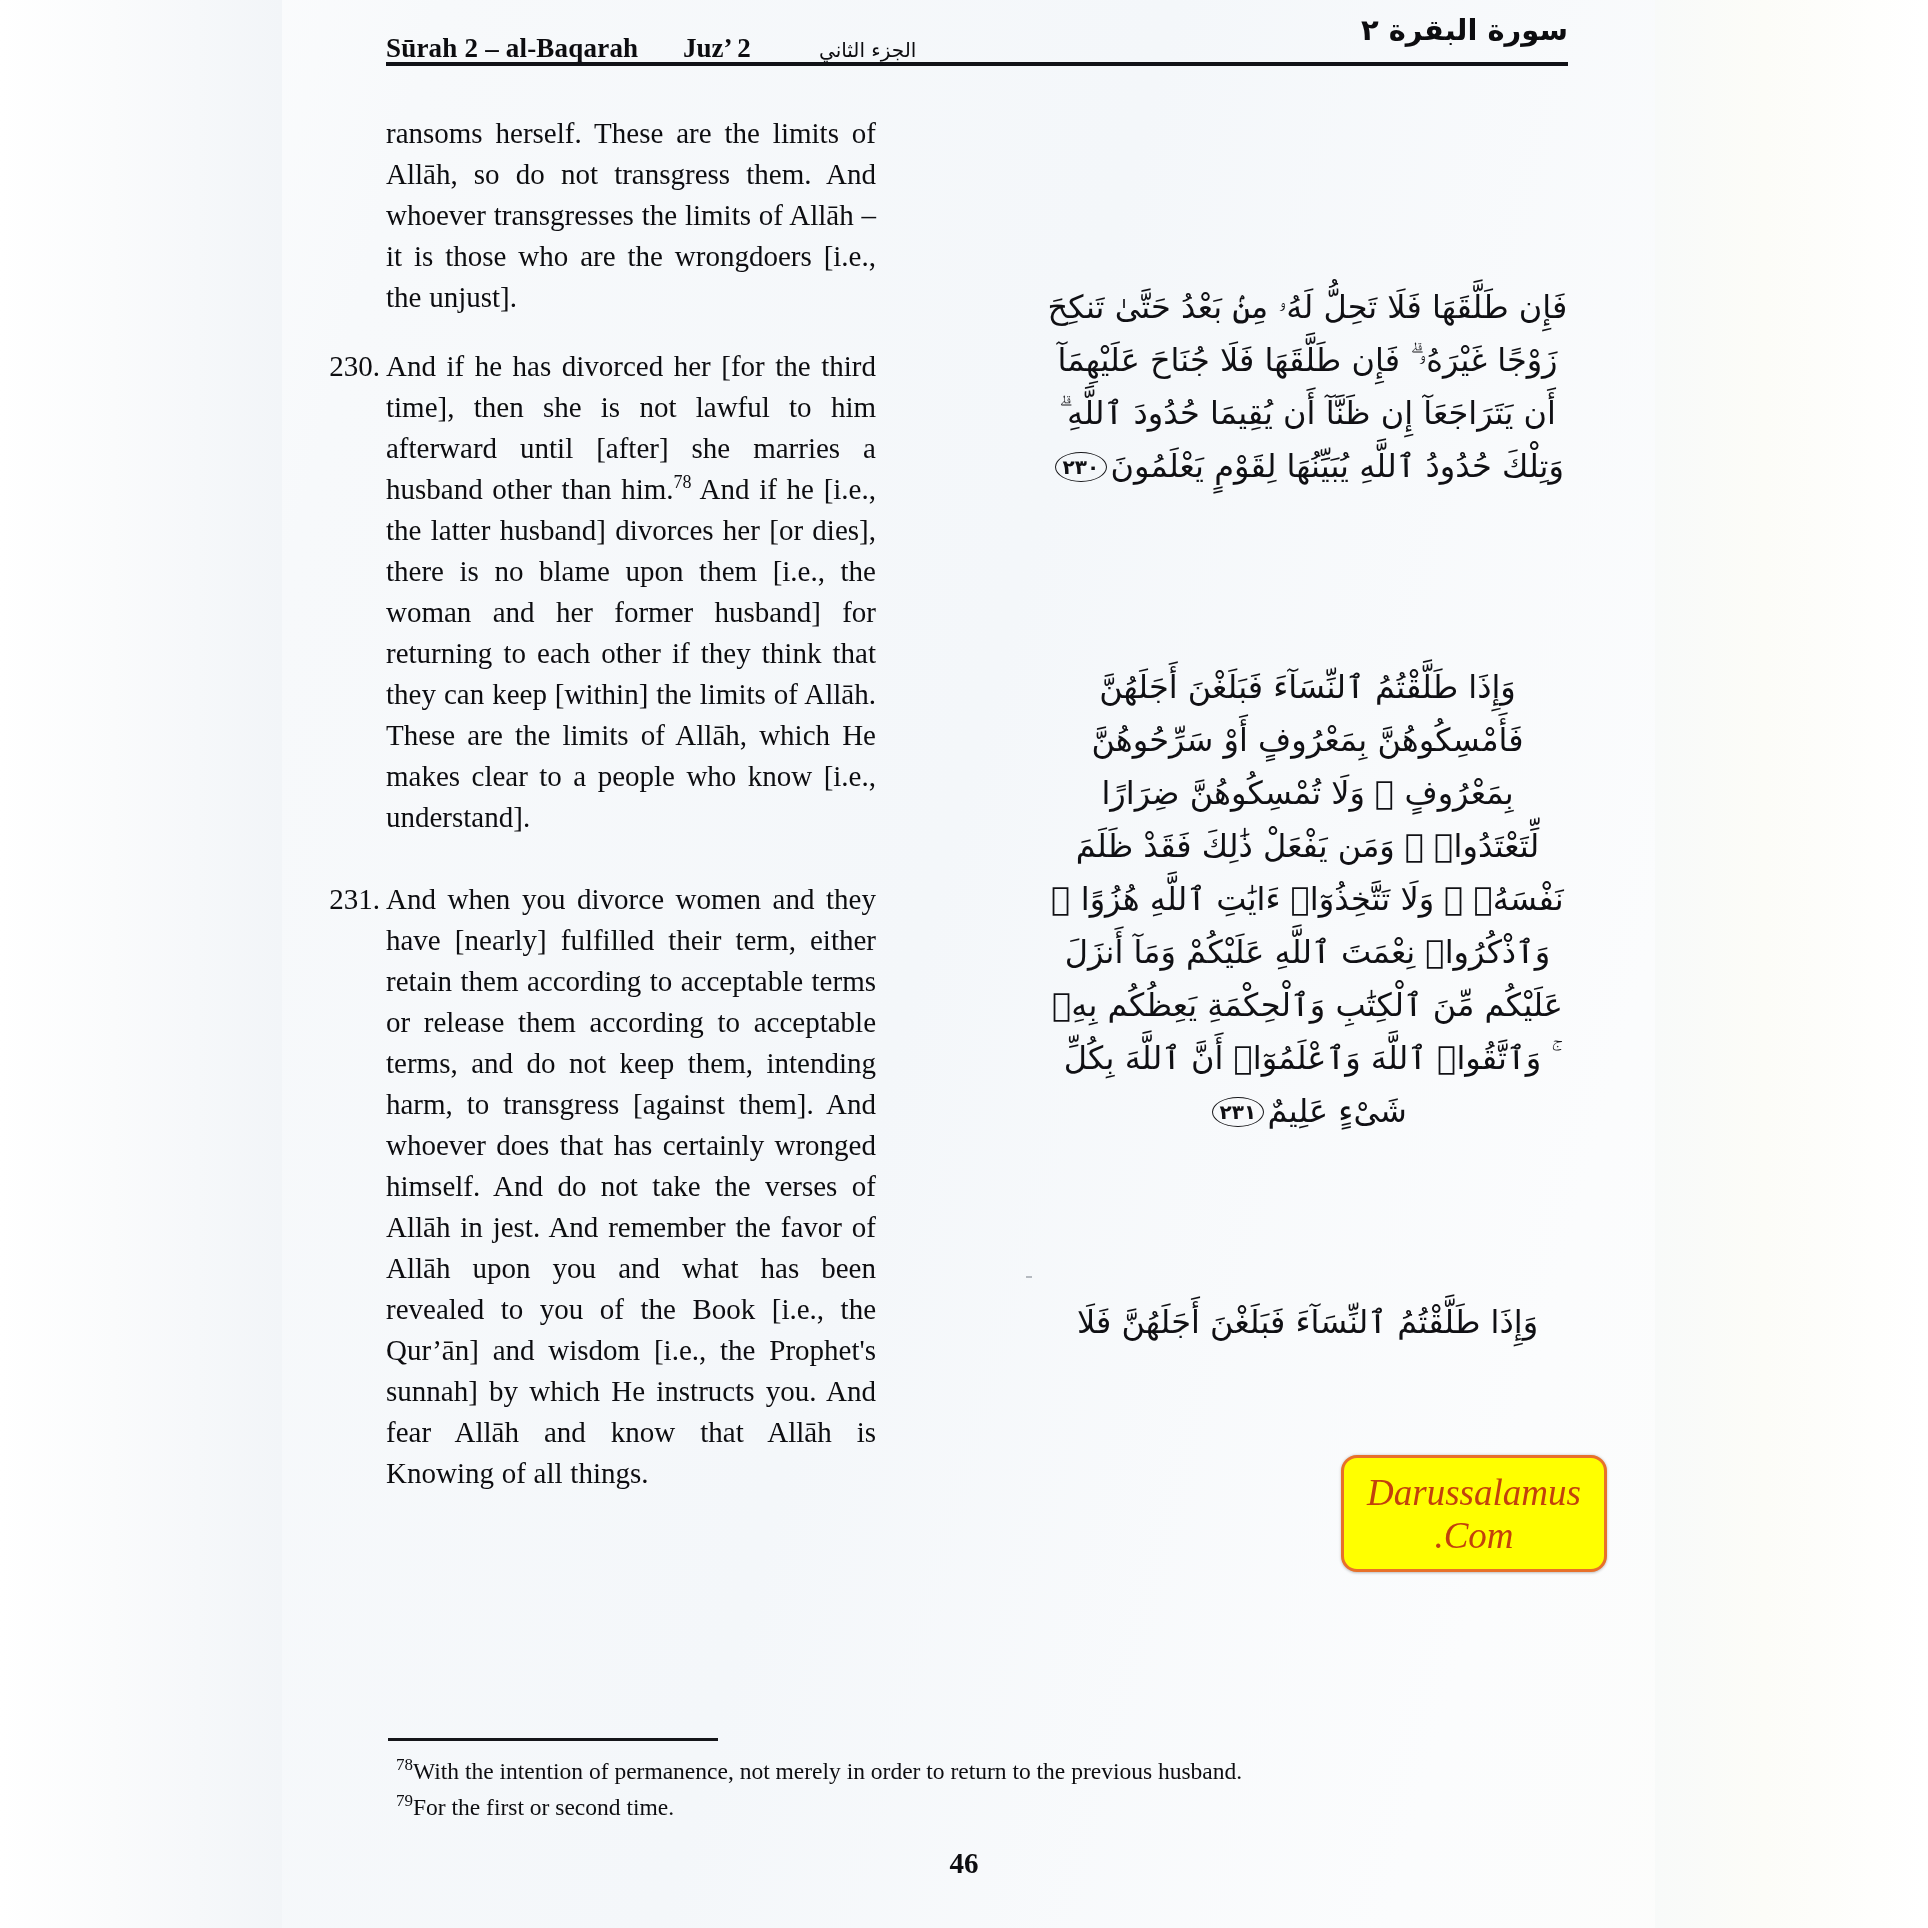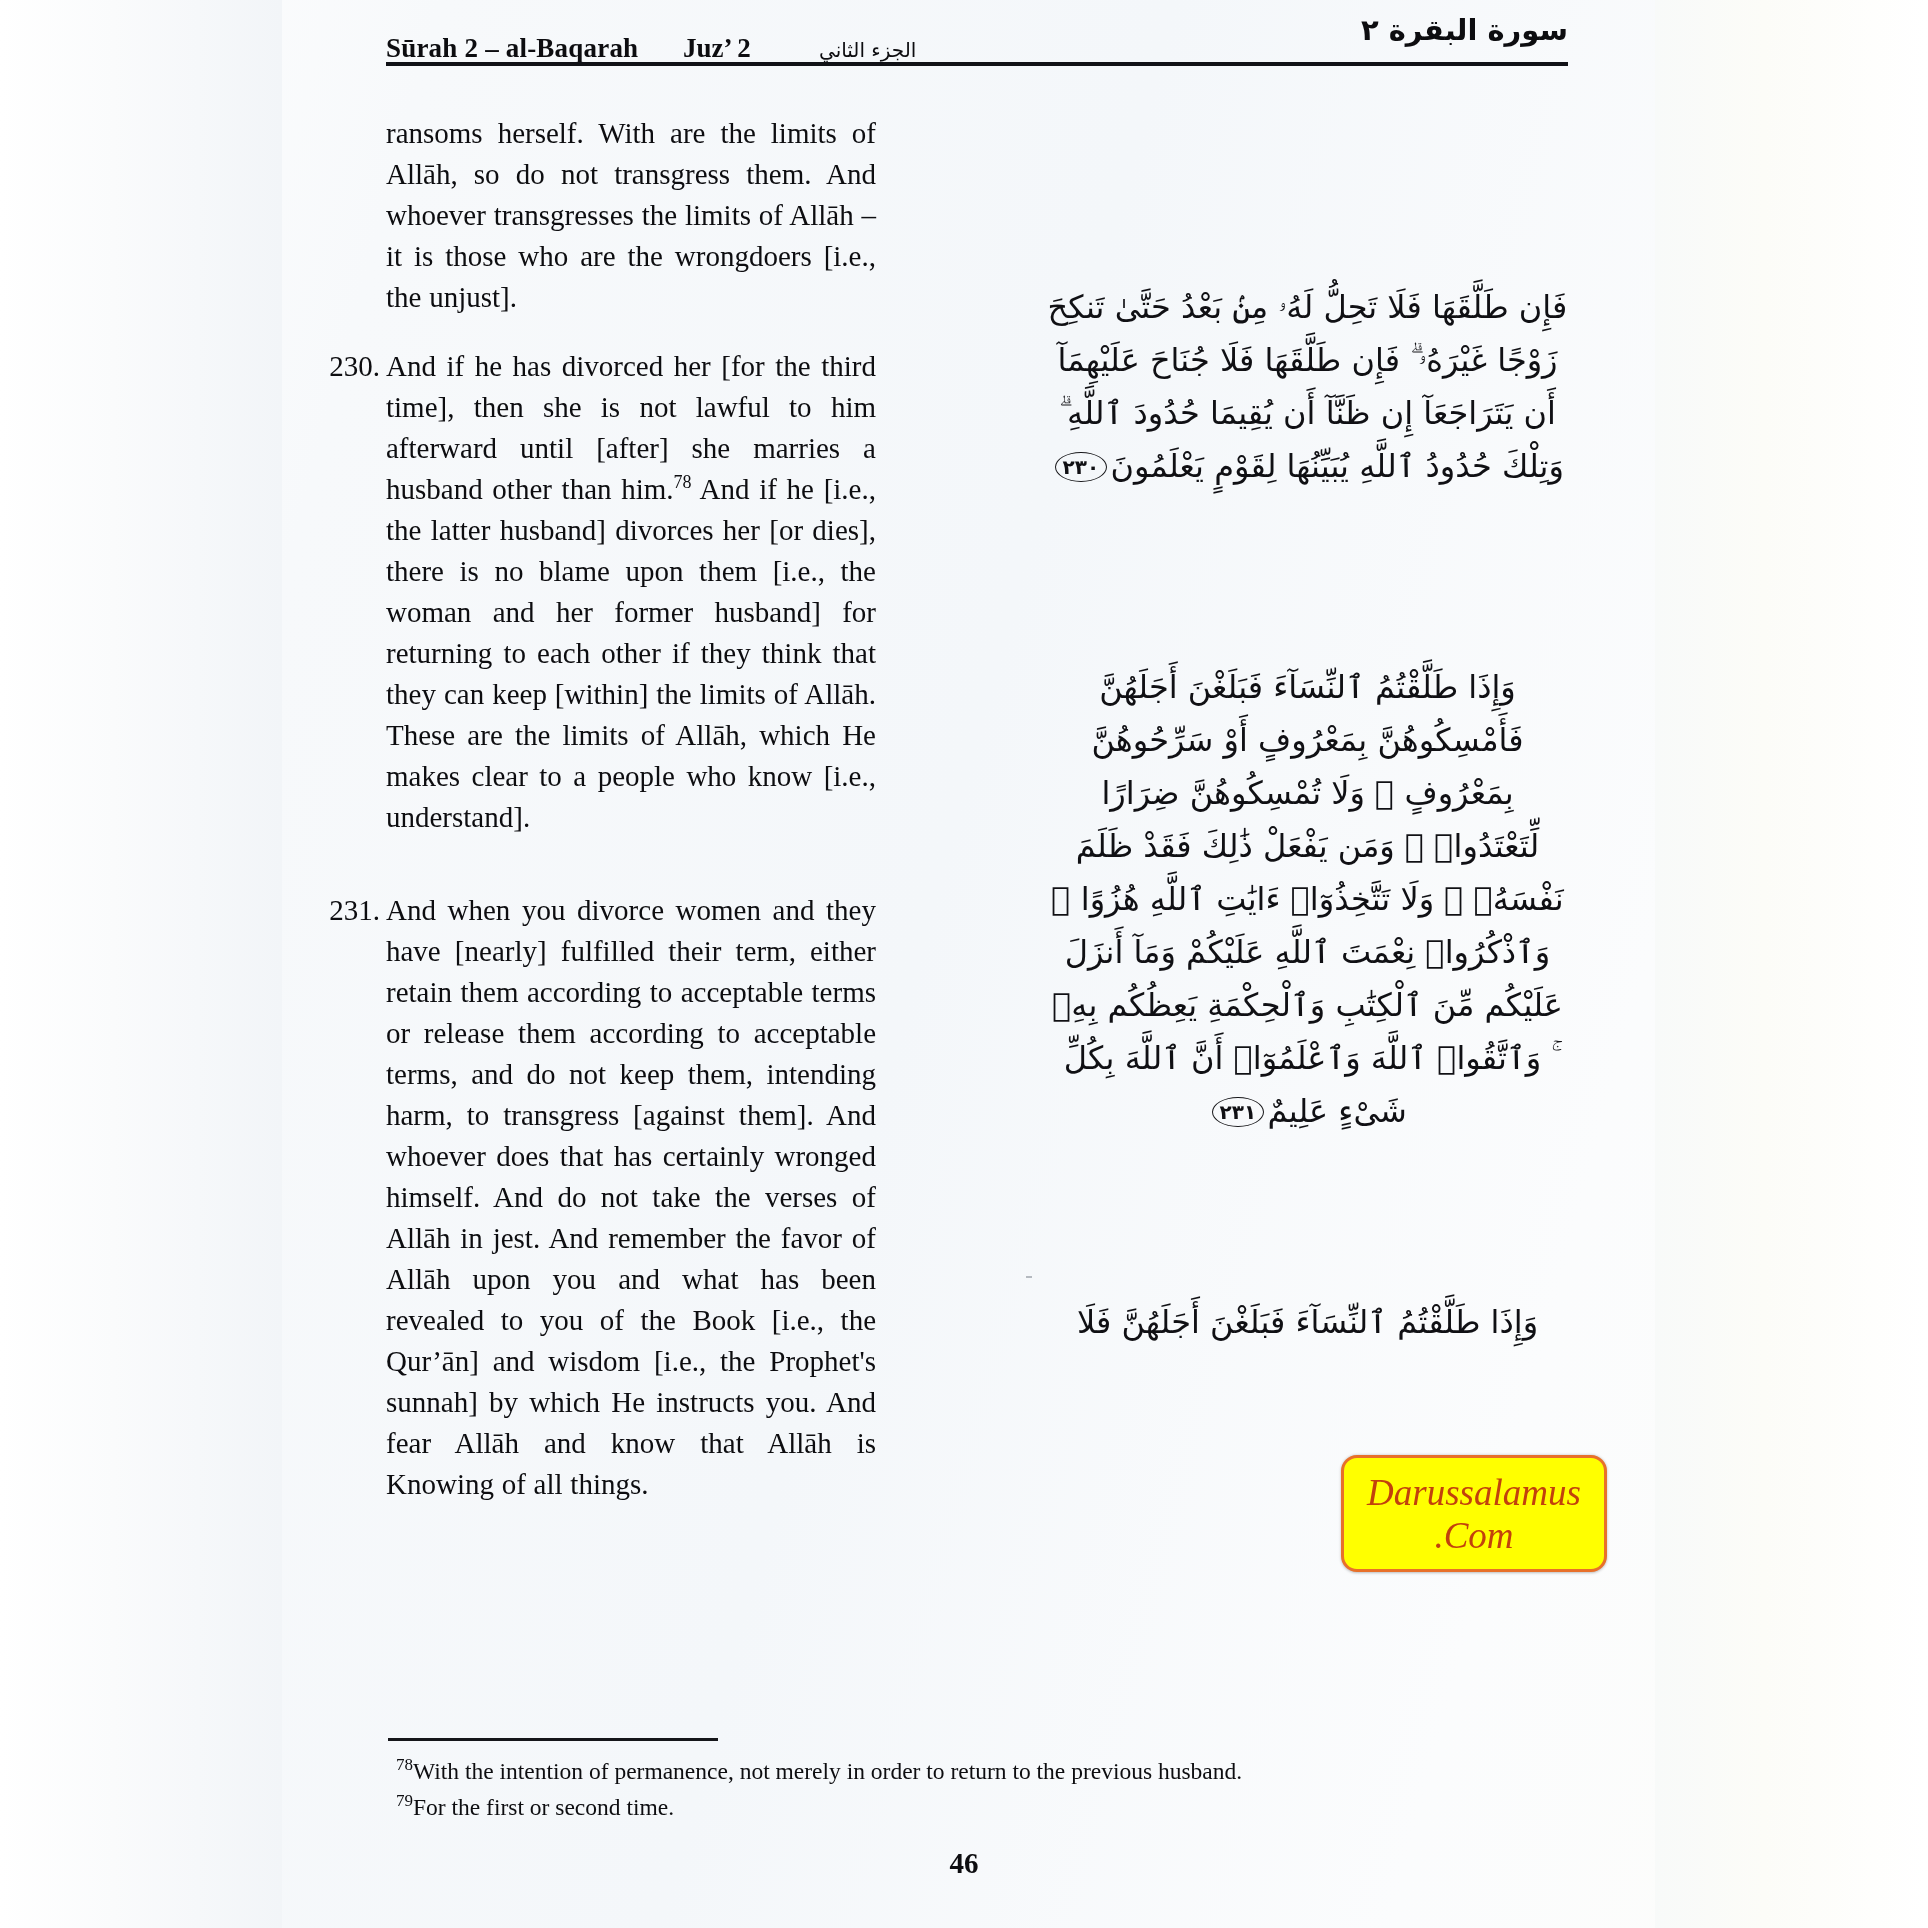--- a/index.html
+++ b/index.html
@@ -234,29 +234,29 @@
     <span class="hdr-ar-mid">الجزء الثاني</span>
     <span class="hdr-ar-right">سورة البقرة ٢</span>
   </div>
   <div class="header-rule"></div>
 
   <div class="body-cols">
 
     <div class="col-en">
 
       <div class="verse">
-        <div class="verse-text">ransoms herself.  With are the limits of Allāh, so do not transgress them.   And  whoever transgresses the  limits of Allāh – it is those who are the wrongdoers [i.e., the unjust].</div>
+        <div class="verse-text">ransoms herself.  These are the limits of Allāh, so do not transgress them.   And  whoever transgresses the  limits of Allāh – it is those who are the wrongdoers [i.e., the unjust].</div>
       </div>
 
       <div class="verse" style="margin-top:28px;">
         <div class="verse-num">230.</div>
         <div class="verse-text"><span>And  if he has divorced her [for the third time],  then she is not lawful to him afterward  until [after] she marries a husband other than him.</span><sup>78</sup><span> And  if  he [i.e., the latter husband] divorces her [or  dies], there is no blame  upon them [i.e., the woman and  her  former  husband] for returning  to each other if they think that  they can keep [within] the limits of  Allāh.   These  are the limits of Allāh, which He  makes clear to a people who know [i.e., understand].</span></div>
       </div>
 
-      <div class="verse" style="margin-top:52px;">
+      <div class="verse" style="margin-top:41px;">
         <div class="verse-num">231.</div>
         <div class="verse-text">And when you divorce women and they  have [nearly] fulfilled their term,   either retain them according to  acceptable terms or release them according  to acceptable terms, and do  not keep them, intending harm, to transgress  [against them].  And whoever   does that has  certainly wronged himself.  And do not take the verses of Allāh in  jest. And remember  the favor of Allāh upon you  and what has been revealed to you of  the Book [i.e., the Qur’ān] and  wisdom  [i.e.,  the Prophet's sunnah]  by which He instructs you. And  fear  Allāh  and  know  that Allāh is Knowing of all things.</div>
       </div>
 
 
     </div>
 
     <div class="col-ar">
 
       <div class="ayah" style="margin-top:168px;"><span>فَإِن طَلَّقَهَا فَلَا تَحِلُّ لَهُۥ مِنۢ بَعْدُ حَتَّىٰ تَنكِحَ زَوْجًا غَيْرَهُۥ ۗ فَإِن طَلَّقَهَا فَلَا جُنَاحَ عَلَيْهِمَآ أَن يَتَرَاجَعَآ إِن ظَنَّآ أَن يُقِيمَا حُدُودَ ٱللَّهِ ۗ وَتِلْكَ حُدُودُ ٱللَّهِ يُبَيِّنُهَا لِقَوْمٍ يَعْلَمُونَ</span><span class="ayah-end">٢٣٠</span></div>

